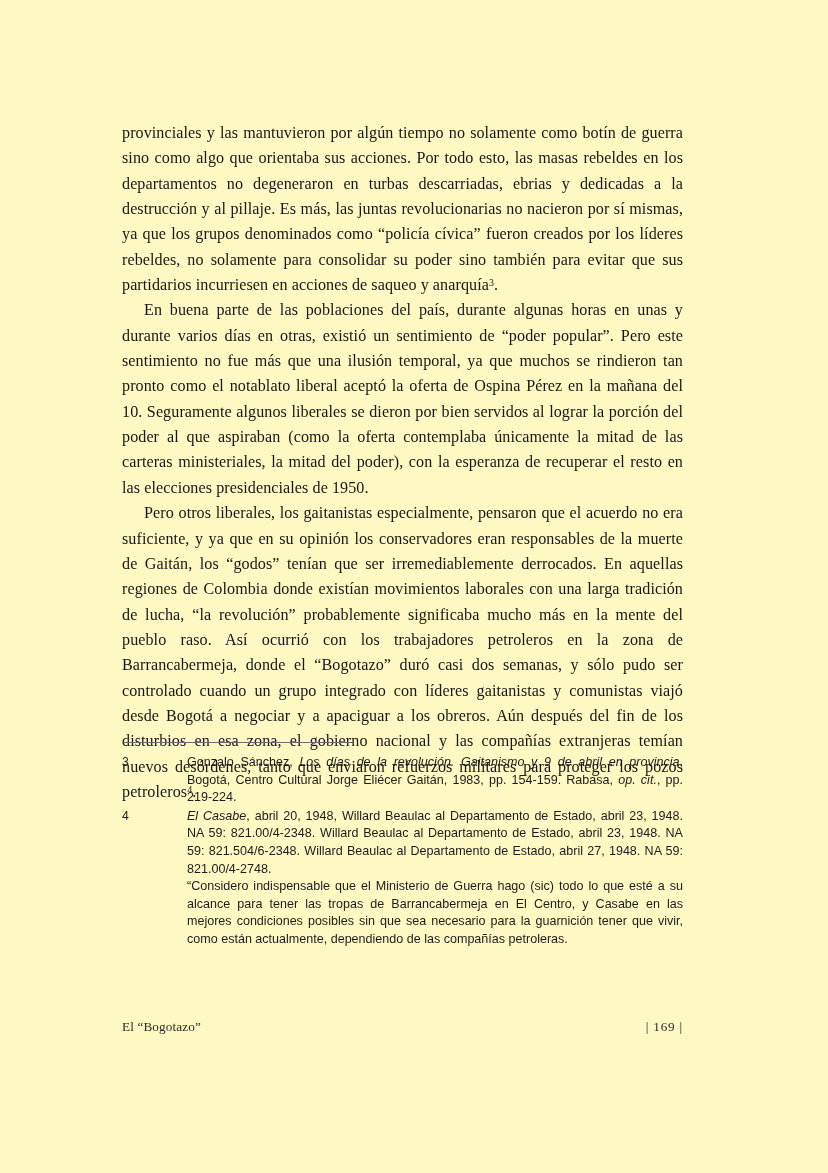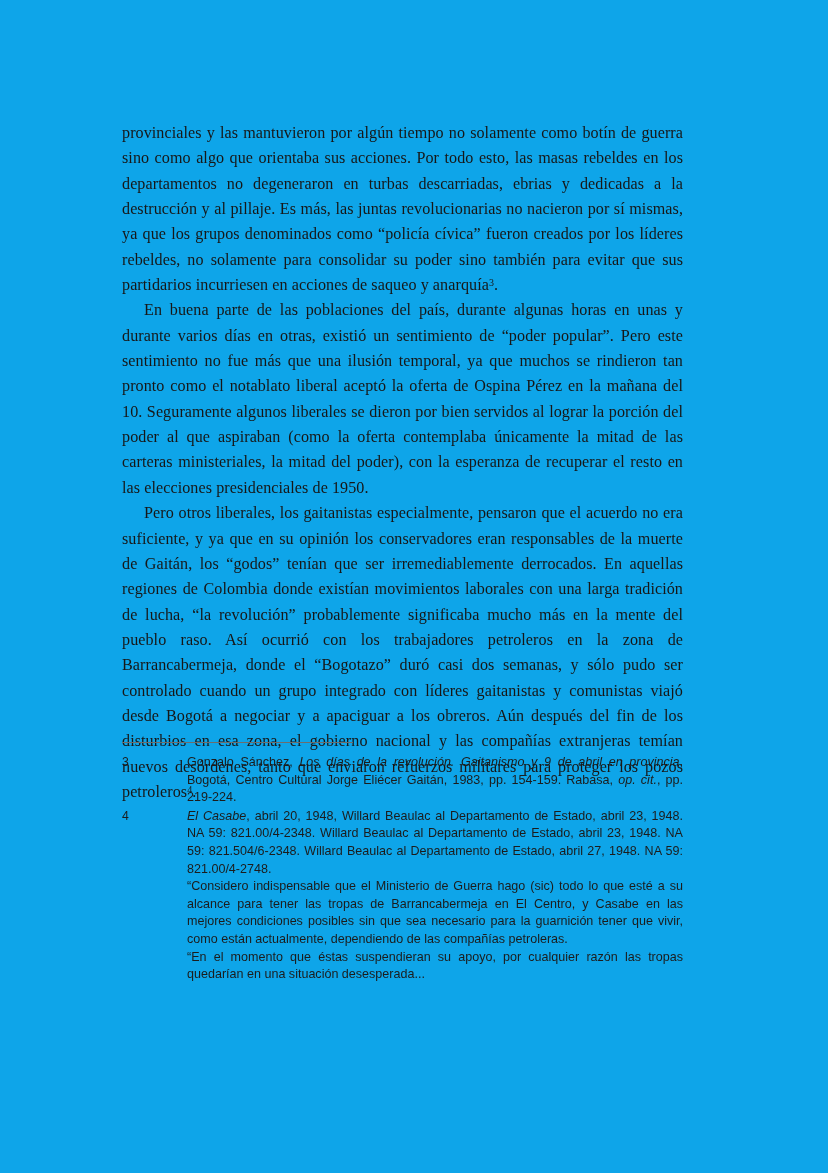--- a/index.html
+++ b/index.html
@@ -10,21 +10,21 @@
   }
   body {
     font-family: "Liberation Serif", "DejaVu Serif", serif;
     color: #1a1a1a;
   }
   .page {
     position: relative;
     width: 828px;
     height: 1173px;
     margin: 0 auto;
-    background: #0ea5e9;
+    background: #fef9c3;
     overflow: hidden;
     box-sizing: border-box;
   }
 
   
   .content {
     position: absolute;
     left: 122px;
     top: 120px;
     width: 561px;
@@ -136,20 +136,23 @@
       <div class="note-body">
         <span>Gonzalo Sánchez, </span><em>Los días de la revolución. Gaitanismo y 9 de abril en provincia</em><span>, Bogotá, Centro Cultural Jorge Eliécer Gaitán, 1983, pp. 154-159. Rabasa, </span><em>op. cit.</em><span>, pp. 219-224.</span>
       </div>
     </div>
 
     <div class="note">
       <div class="note-num">4</div>
       <div class="note-body">
         <span class="nline"><em>El Casabe</em><span>, abril 20, 1948, Willard Beaulac al Departamento de Estado, abril 23, 1948. NA 59: 821.00/4-2348. Willard Beaulac al Departamento de Estado, abril 23, 1948. NA 59: 821.504/6-2348. Willard Beaulac al Departamento de Estado, abril 27, 1948. NA 59: 821.00/4-2748.</span></span>
         <span class="nline">“Considero indispensable que el Ministerio de Guerra hago (sic) todo lo que esté a su alcance para tener las tropas de Barrancabermeja en El Centro, y Casabe en las mejores condiciones posibles sin que sea necesario para la guarnición tener que vivir, como están actualmente, dependiendo de las compañías petroleras.</span>
-        <span class="nline">“En el momento que éstas suspendieran su apoyo, por cualquier razón las tropas quedarían en una situación desesperada...</span>
       </div>
     </div>
 
   </div>
 
+  <div class="footer">
+    <div class="footer-title">El “Bogotazo”</div>
+    <div class="footer-page">| 169 |</div>
+  </div>
 
 </div>
 
 </body></html>

